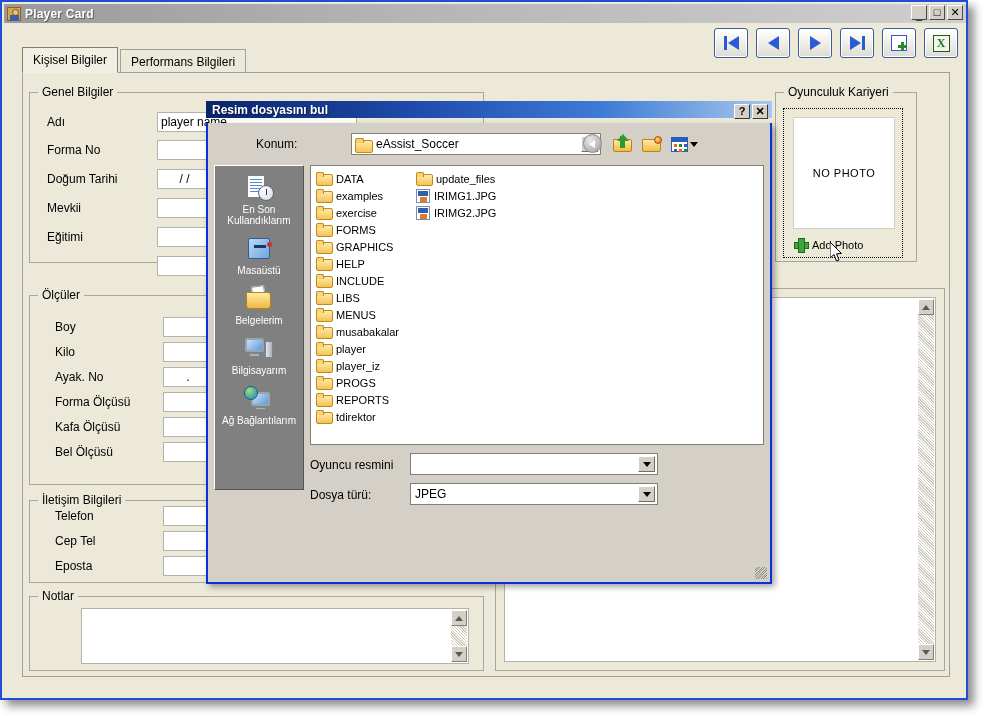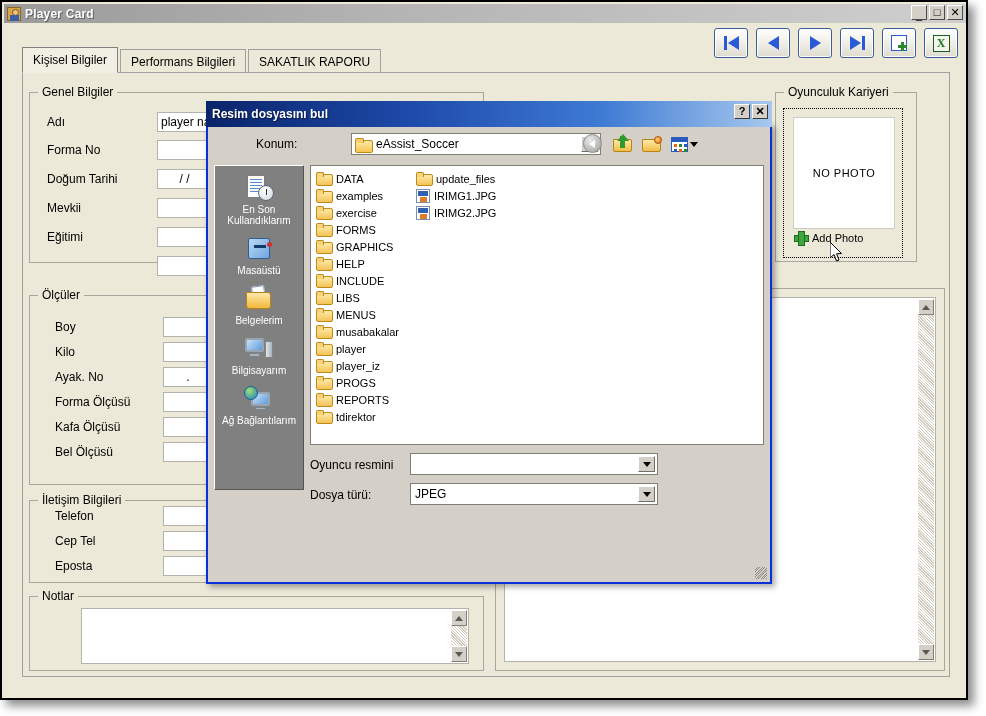--- a/index.html
+++ b/index.html
@@ -9,21 +9,21 @@
     font-family: "Liberation Sans", sans-serif;
     overflow: hidden;
   }
   * { box-sizing: border-box; }
 
   
   #app-window {
     position: absolute;
     left: 0; top: 0;
     width: 968px; height: 700px;
-    border: 2px solid #000000;
+    border: 2px solid #1d4ed8;
     background: #ece9d8;
     box-shadow: 6px 6px 9px rgba(0,0,0,0.45);
   }
   #titlebar {
     position: absolute; left: 2px; top: 2px;
     width: 962px; height: 19px;
     background: linear-gradient(to right, #9a9a9a 0%, #b4b4b4 40%, #cfcfcf 100%);
     display: flex; align-items: center;
     padding-left: 3px;
   }
@@ -168,39 +168,39 @@
     position:absolute; left:8px; top:16px; width:120px; height:150px;
     border:1px dotted #000;
   }
   #photo-box {
     position:absolute; left:9px; top:8px; width:102px; height:112px;
     background:#ffffff; border:1px solid #cfcdc4;
     display:flex; align-items:center; justify-content:center;
     font-size:11px; color:#000; letter-spacing:.5px;
   }
   #add-photo-row {
-    position:absolute; left:10px; bottom:13px;
+    position:absolute; left:10px; bottom:6px;
     display:flex; align-items:center; gap:5px;
     font-size:11px; color:#000;
   }
   .green-plus { position:relative; width:13px;height:13px; flex:0 0 13px; }
   .green-plus::before{content:"";position:absolute;left:0;top:4px;width:13px;height:5px;background:#3fa63f;border:1px solid #1d6b1d;}
   .green-plus::after{content:"";position:absolute;left:4px;top:0;width:5px;height:13px;background:#3fa63f;border:1px solid #1d6b1d;}
 
   
   #file-dialog {
     position:absolute; left:204px; top:121px;
     width:566px; height:461px;
     background:#d4d0c8;
     border:2px solid #0831d9;
     border-top:none;
     box-shadow: 3px 3px 6px rgba(0,0,0,.35);
   }
   #fd-title {
-    position:absolute; left:-2px; top:-22px; width:566px; height:26px;
+    position:absolute; left:-2px; top:-22px; width:566px; height:17px;
     background: linear-gradient(to right,#0a246a 0%,#1d49a8 35%,#3e7bd4 70%,#a8c8ee 100%);
     display:flex; align-items:center; padding-left:6px;
   }
   #fd-title-text { font-size:12px;font-weight:bold;color:#fff;text-shadow:1px 1px 1px rgba(0,0,0,.5); }
   #fd-title-btns { position:absolute; right:4px; top:3px; display:flex; gap:2px; }
   .fd-tb {
     width:16px;height:15px;background:#d4d0c8;
     border:1px solid #ffffff;border-right-color:#3a3a3a;border-bottom-color:#3a3a3a;
     display:flex;align-items:center;justify-content:center;
     font-size:11px;font-weight:bold;color:#000;line-height:1;
@@ -408,23 +408,20 @@
       <div class="xls-ico">X</div>
     </div>
   </div>
 
   <div id="tabstrip">
     <div class="tab active">
         <span>Kişisel Bilgiler</span>
       </div>
     <div class="tab">
         <span>Performans Bilgileri</span>
-      </div>
-    <div class="tab">
-        <span>SAKATLIK RAPORU</span>
       </div>
   </div>
 
   <div id="tabpage">
 
     <div class="groupbox" style="left:6px; top:12px; width:455px; height:178px;">
       <div class="gb-frame"></div>
       <div class="gb-title">Genel Bilgiler</div>
       <div class="gb-body">
         <div class="frow" style="left:18px; top:20px;">

